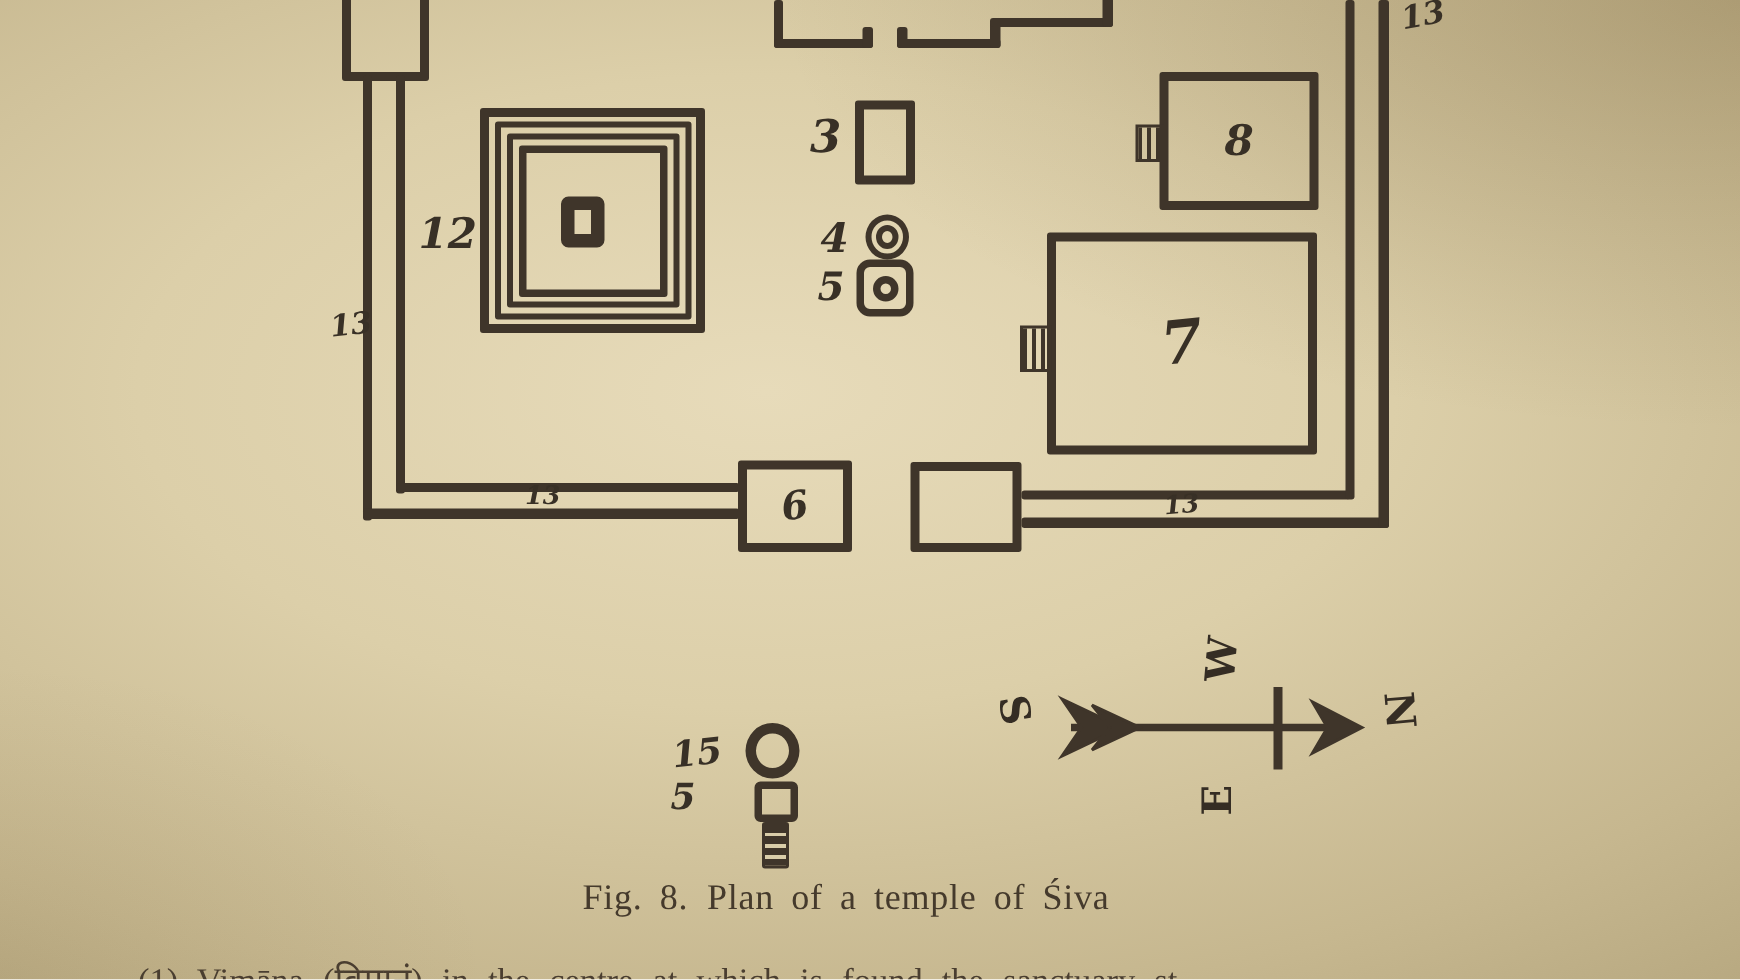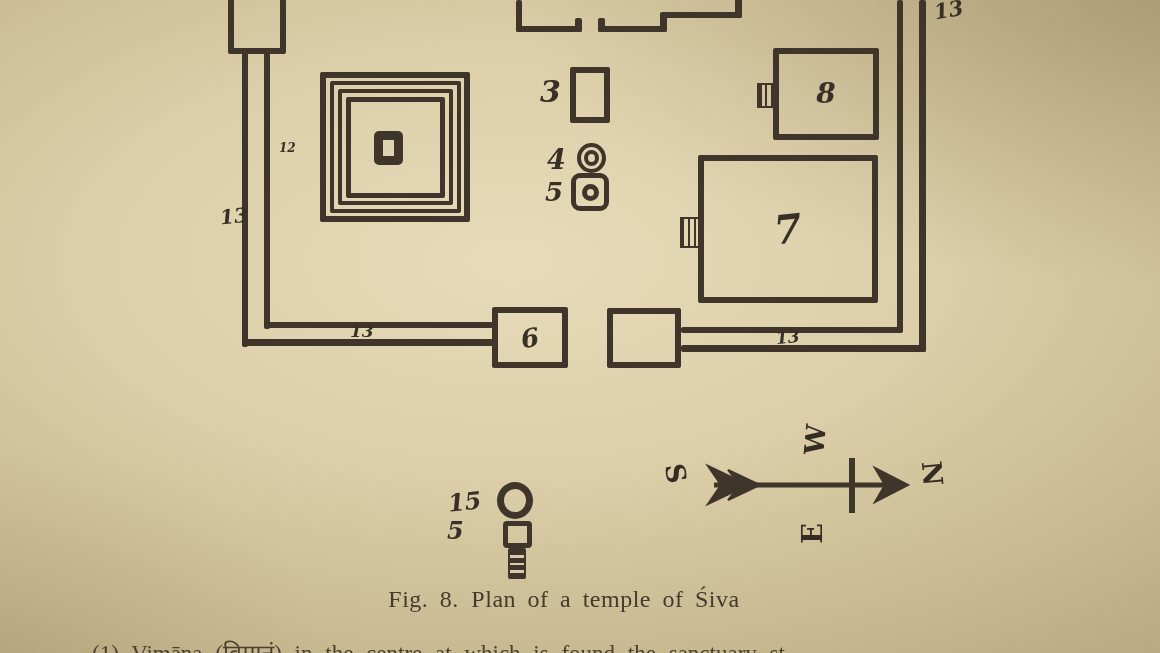--- a/index.html
+++ b/index.html
@@ -85,21 +85,21 @@
     <div class="ln" style="left:598px;top:26px;width:69px;height:6px;"></div>
     <div class="ln" style="left:660px;top:14px;width:7px;height:18px;"></div>
     <div class="ln" style="left:660px;top:12px;width:82px;height:6px;"></div>
     <div class="ln" style="left:735px;top:-4px;width:7px;height:22px;"></div>
 
     <div class="rect" style="left:320px;top:72px;width:150px;height:150px;"></div>
     <div class="rect thin" style="left:330px;top:81px;width:131px;height:132px;"></div>
     <div class="rect thin" style="left:338px;top:89px;width:115px;height:116px;"></div>
     <div class="rect" style="left:346px;top:97px;width:99px;height:101px;border-width:5px;"></div>
     <div class="rect" style="left:374px;top:131px;width:29px;height:34px;border-width:9px;border-radius:5px;"></div>
-    <div class="lbl" style="left:279px;top:142px;font-size:12px;">12</div>
+    <div class="lbl" style="left:279px;top:142px;font-size:28px;">12</div>
 
     <div class="rect" style="left:570px;top:67px;width:40px;height:56px;"></div>
     <div class="lbl" style="left:540px;top:77px;font-size:30px;">3</div>
 
     <div class="ring" style="left:577px;top:143px;width:29px;height:30px;border-width:4px;">
       <div class="ring" style="position:absolute;left:3px;top:3px;width:15px;height:16px;border-width:4px;"></div>
     </div>
     <div class="lbl" style="left:547px;top:146px;font-size:27px;">4</div>
 
     <div class="rect room" style="left:571px;top:173px;width:38px;height:38px;border-width:5px;border-radius:9px;">

